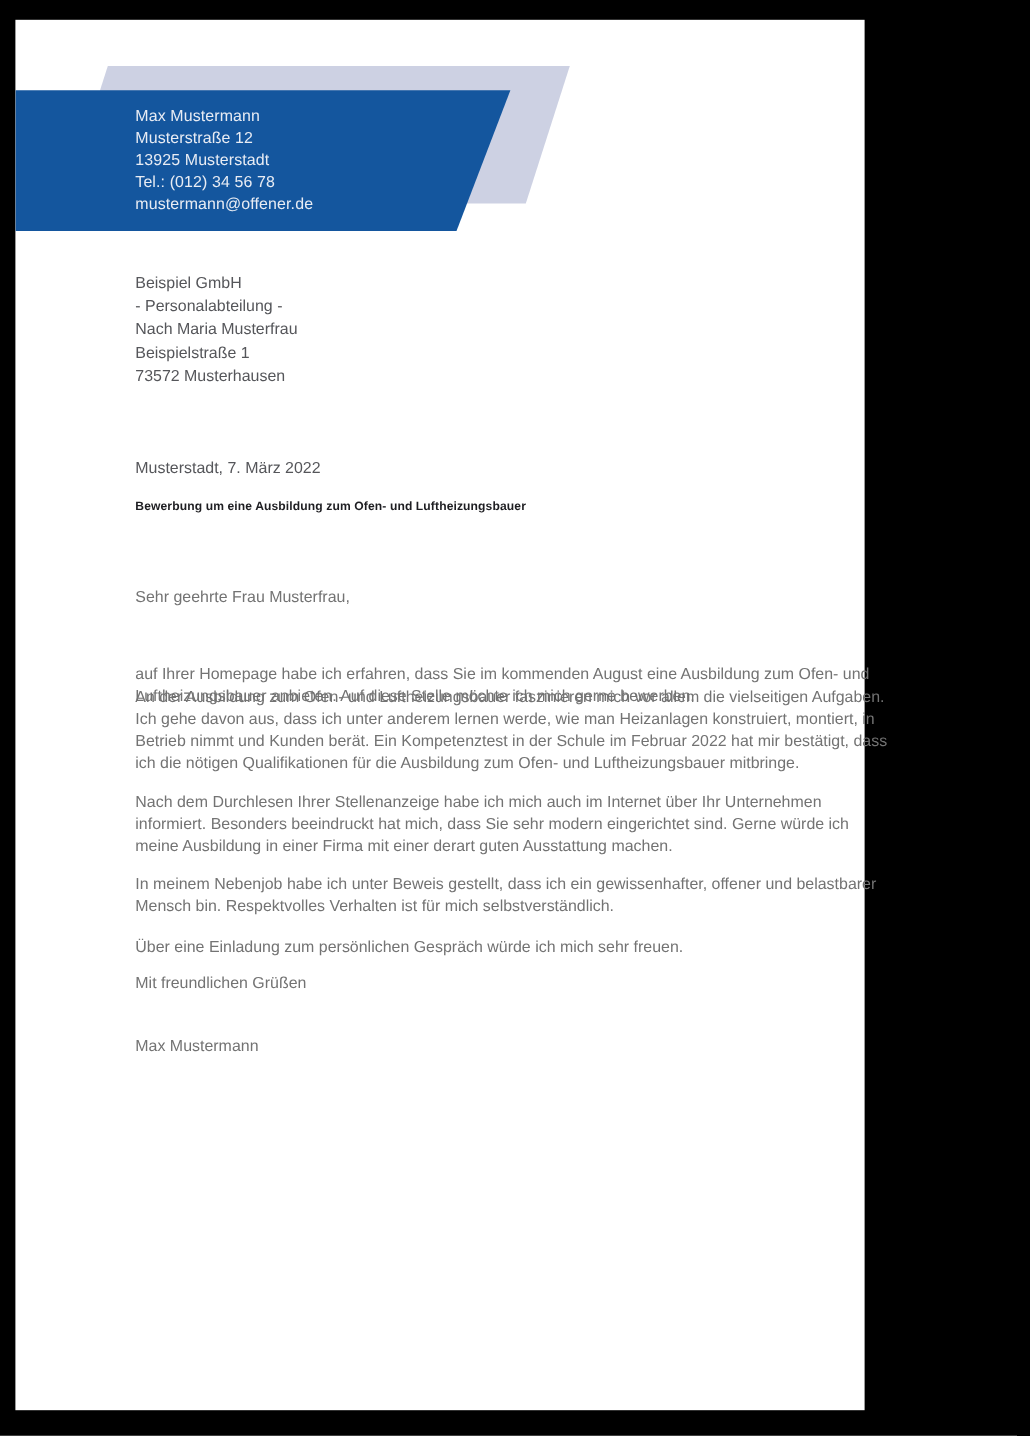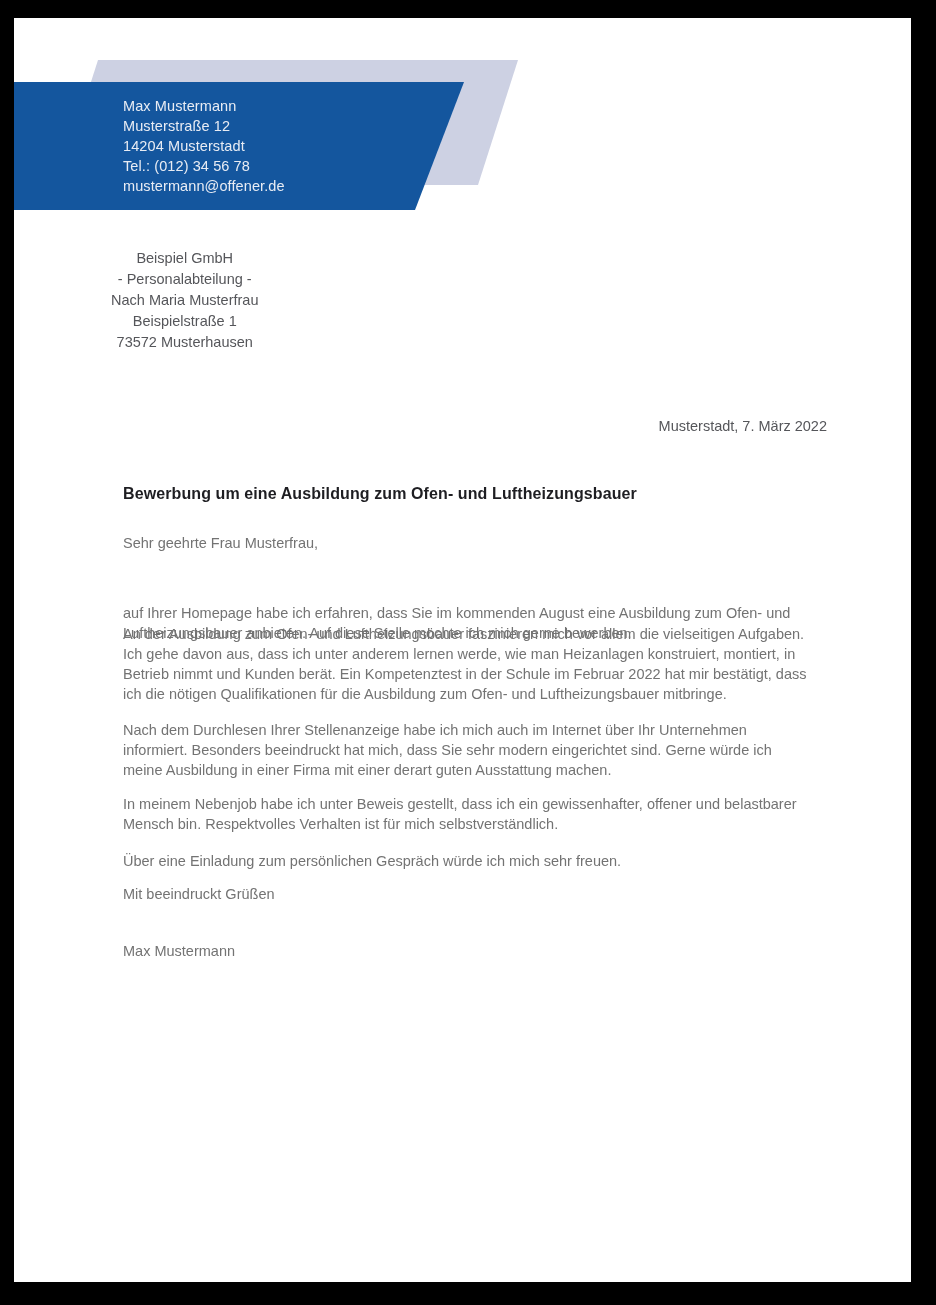--- a/index.html
+++ b/index.html
@@ -6,61 +6,59 @@
   html, body {
     width: 936px; height: 1305px;
     background: #000000;
     font-family: "Liberation Sans", "DejaVu Sans", sans-serif;
     position: relative;
     overflow: hidden;
   }
   .paper {
     position: absolute;
     left: 14px; top: 18px;
-    width: 897px; height: 1264px;
+    width: 772px; height: 1264px;
     background: #ffffff;
   }
   .header-banner {
     position: absolute;
     left: 0; top: 0;
     width: 897px; height: 230px;
     display: block;
   }
   .sender-block {
     position: absolute;
     left: 109px; top: 78px;
     color: #e8ecf4;
     font-size: 14.5px;
     line-height: 20px;
     font-weight: 400;
     letter-spacing: 0.1px;
   }
   .sender-block div { height: 20px; }
   .recipient-block {
     position: absolute;
-    left: 97px; top: 230px;
+    left: 109px; top: 230px;
     color: #55565a;
     font-size: 14.5px;
     line-height: 21px;
-    text-align: center;
   }
   .date-line {
     position: absolute;
     left: 109px; top: 398px;
     width: 704px;
-    text-align: right;
     color: #55565a;
     font-size: 14.5px;
     line-height: 20px;
   }
   .subject-line {
     position: absolute;
-    left: 109px; top: 466px;
+    left: 109px; top: 433px;
     color: #1e1e22;
-    font-size: 16px;
+    font-size: 11px;
     font-weight: 700;
     line-height: 20px;
     letter-spacing: 0.1px;
   }
   .letter-text {
     position: absolute;
     left: 109px;
     color: #737373;
     font-size: 14.5px;
     line-height: 20px;
@@ -81,21 +79,21 @@
 <div class="paper">
 
   <svg class="header-banner" viewBox="0 0 897 230" xmlns="http://www.w3.org/2000/svg">
     <polygon points="84,42 504,42 464,167 44,167" fill="#cdd1e3"></polygon>
     <polygon points="0,64 450,64 401,192 0,192" fill="#14569e"></polygon>
   </svg>
 
   <div class="sender-block">
     <div>Max Mustermann</div>
     <div>Musterstraße 12</div>
-    <div>14204 Musterstadt</div>
+    <div>13925 Musterstadt</div>
     <div>Tel.: (012) 34 56 78</div>
     <div>mustermann@offener.de</div>
   </div>
 
   <div class="recipient-block">
     <div>Beispiel GmbH</div>
     <div>- Personalabteilung -</div>
     <div>Nach Maria Musterfrau</div>
     <div>Beispielstraße 1</div>
     <div>73572 Musterhausen</div>
@@ -113,17 +111,17 @@
 Ich gehe davon aus, dass ich unter anderem lernen werde, wie man Heizanlagen konstruiert, montiert, in
 Betrieb nimmt und Kunden berät. Ein Kompetenztest in der Schule im Februar 2022 hat mir bestätigt, dass
 ich die nötigen Qualifikationen für die Ausbildung zum Ofen- und Luftheizungsbauer mitbringe.</div>
   <div class="letter-text para-4">In meinem Nebenjob habe ich unter Beweis gestellt, dass ich ein gewissenhafter, offener und belastbarer
 Mensch bin. Respektvolles Verhalten ist für mich selbstverständlich.</div>
   <div class="letter-text para-3">Nach dem Durchlesen Ihrer Stellenanzeige habe ich mich auch im Internet über Ihr Unternehmen
 informiert. Besonders beeindruckt hat mich, dass Sie sehr modern eingerichtet sind. Gerne würde ich
 meine Ausbildung in einer Firma mit einer derart guten Ausstattung machen.</div>
   <div class="letter-text para-5">Über eine Einladung zum persönlichen Gespräch würde ich mich sehr freuen.</div>
 
-  <div class="letter-text closing">Mit beeindruckt Grüßen</div>
+  <div class="letter-text closing">Mit freundlichen Grüßen</div>
 
   <div class="letter-text signature">Max Mustermann</div>
 
 </div>
 
 </body></html>

